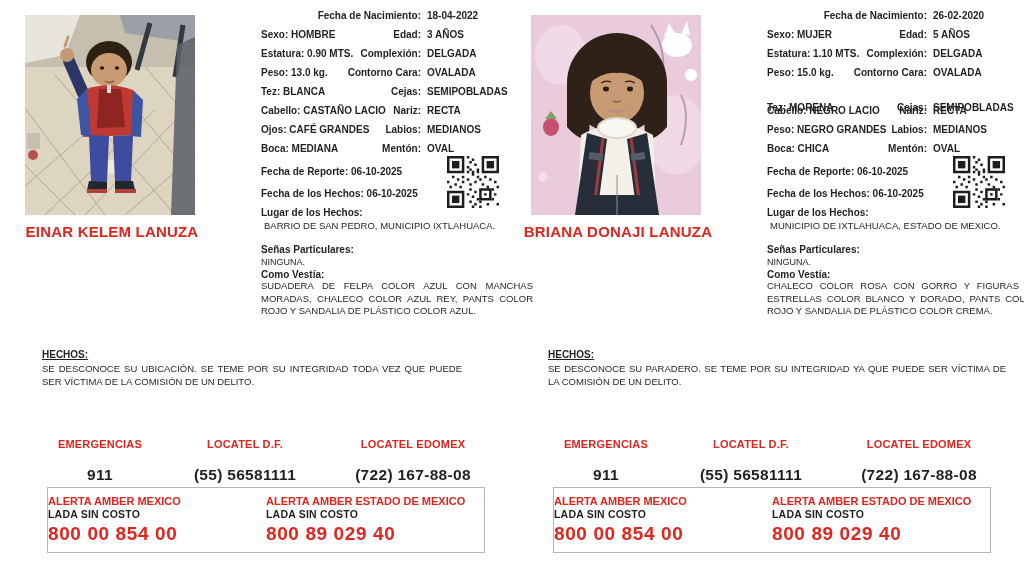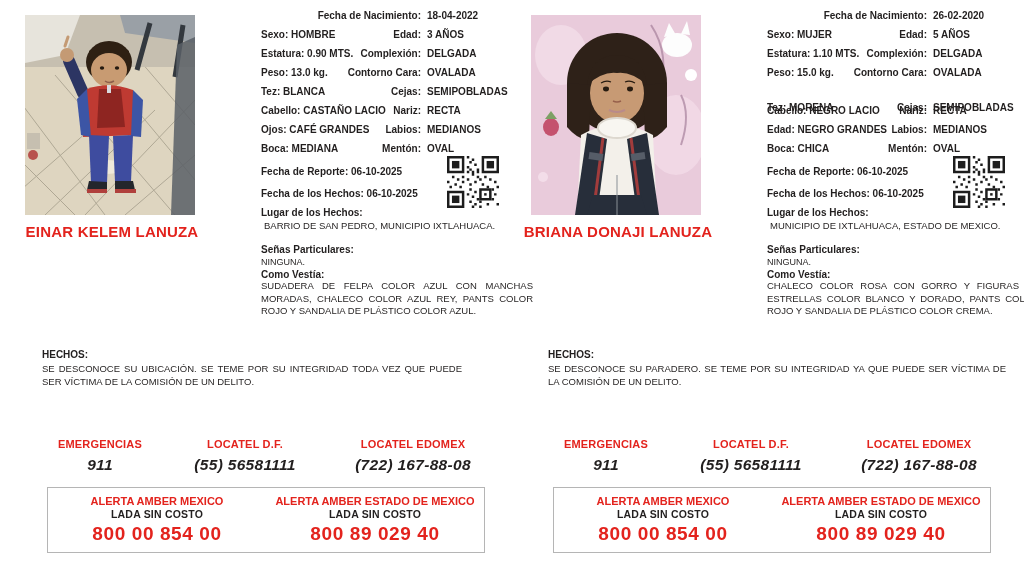--- a/index.html
+++ b/index.html
@@ -18,34 +18,34 @@
   .frl{position:absolute;left:0;width:160px;text-align:right;white-space:nowrap;}
   .frv{position:absolute;left:166px;white-space:nowrap;}
   .dline{position:absolute;left:0;height:19px;line-height:19px;white-space:nowrap;}
   .qr{position:absolute;left:186px;top:150px;width:52px;height:52px;}
   .slabel{position:absolute;left:0;font-size:10px;font-weight:bold;line-height:13px;white-space:nowrap;}
   .svalue{position:absolute;left:0;font-size:9.5px;font-weight:normal;line-height:12px;padding-left:3px;white-space:nowrap;}
   .svalue.small{font-size:9px;padding-left:0;}
   .para{font-size:9.5px;font-weight:normal;line-height:12.5px;text-align:justify;}
   .clothing{position:absolute;left:0;width:272px;}
   .hechos{position:absolute;left:28px;top:348px;}
-  .hechos .slabel{position:static;display:block;}
+  .hechos .slabel{position:static;display:block;text-decoration:underline;}
   .facts{margin-top:2px;}
   .p0 .facts{width:420px;}
   .p1 .facts{width:458px;}
   .hotlines{position:absolute;left:30px;top:438px;display:flex;}
   .hcol{text-align:center;}
   .hcol:nth-child(1){width:112px;}
   .hcol:nth-child(2){width:178px;}
   .hcol:nth-child(3){width:158px;}
   .hlabel{font-size:11px;font-weight:bold;color:var(--red,#e3231d);letter-spacing:.2px;}
-  .hnum{font-size:15.5px;font-weight:bold;margin-top:6px;letter-spacing:.3px;font-style:italic;}
+  .hnum{font-size:15.5px;font-weight:bold;margin-top:16px;letter-spacing:.3px;}
   .amberbox{position:absolute;left:33px;top:487px;width:436px;height:64px;
             border:1px solid var(--boxborder,#b5b5b5);display:flex;background:#fff;}
-  .acol{flex:1;text-align:center;padding-top:7px;}
+  .acol{flex:1;text-align:left;padding-top:7px;}
   .atitle{font-size:11px;font-weight:bold;color:var(--red,#e3231d);}
   .asub{font-size:10.5px;font-weight:bold;margin-top:1px;letter-spacing:.2px;}
   .anum{font-size:19px;font-weight:bold;color:var(--red,#e3231d);margin-top:3px;letter-spacing:.6px;}
   .defs-holder{position:absolute;width:0;height:0;}
 </style>
 </head>
 <body>
 
 <div id="canvas">
 
@@ -263,21 +263,21 @@
           <span class="fl">Tez: MORENA</span>
           <span class="frl">Cejas:</span>
           <span class="frv">SEMIPOBLADAS</span>
         </div>
       <div class="frow" style="top:95px">
           <span class="fl">Cabello: NEGRO LACIO</span>
           <span class="frl">Nariz:</span>
           <span class="frv">RECTA</span>
         </div>
       <div class="frow" style="top:114px">
-          <span class="fl">Edad: NEGRO GRANDES</span>
+          <span class="fl">Peso: NEGRO GRANDES</span>
           <span class="frl">Labios:</span>
           <span class="frv">MEDIANOS</span>
         </div>
       <div class="frow" style="top:133px">
           <span class="fl">Boca: CHICA</span>
           <span class="frl">Mentón:</span>
           <span class="frv">OVAL</span>
         </div>
       <div class="dline" style="top:156px">Fecha de Reporte:  06-10-2025</div>
       <div class="dline" style="top:178px">Fecha de los Hechos: 06-10-2025</div>

